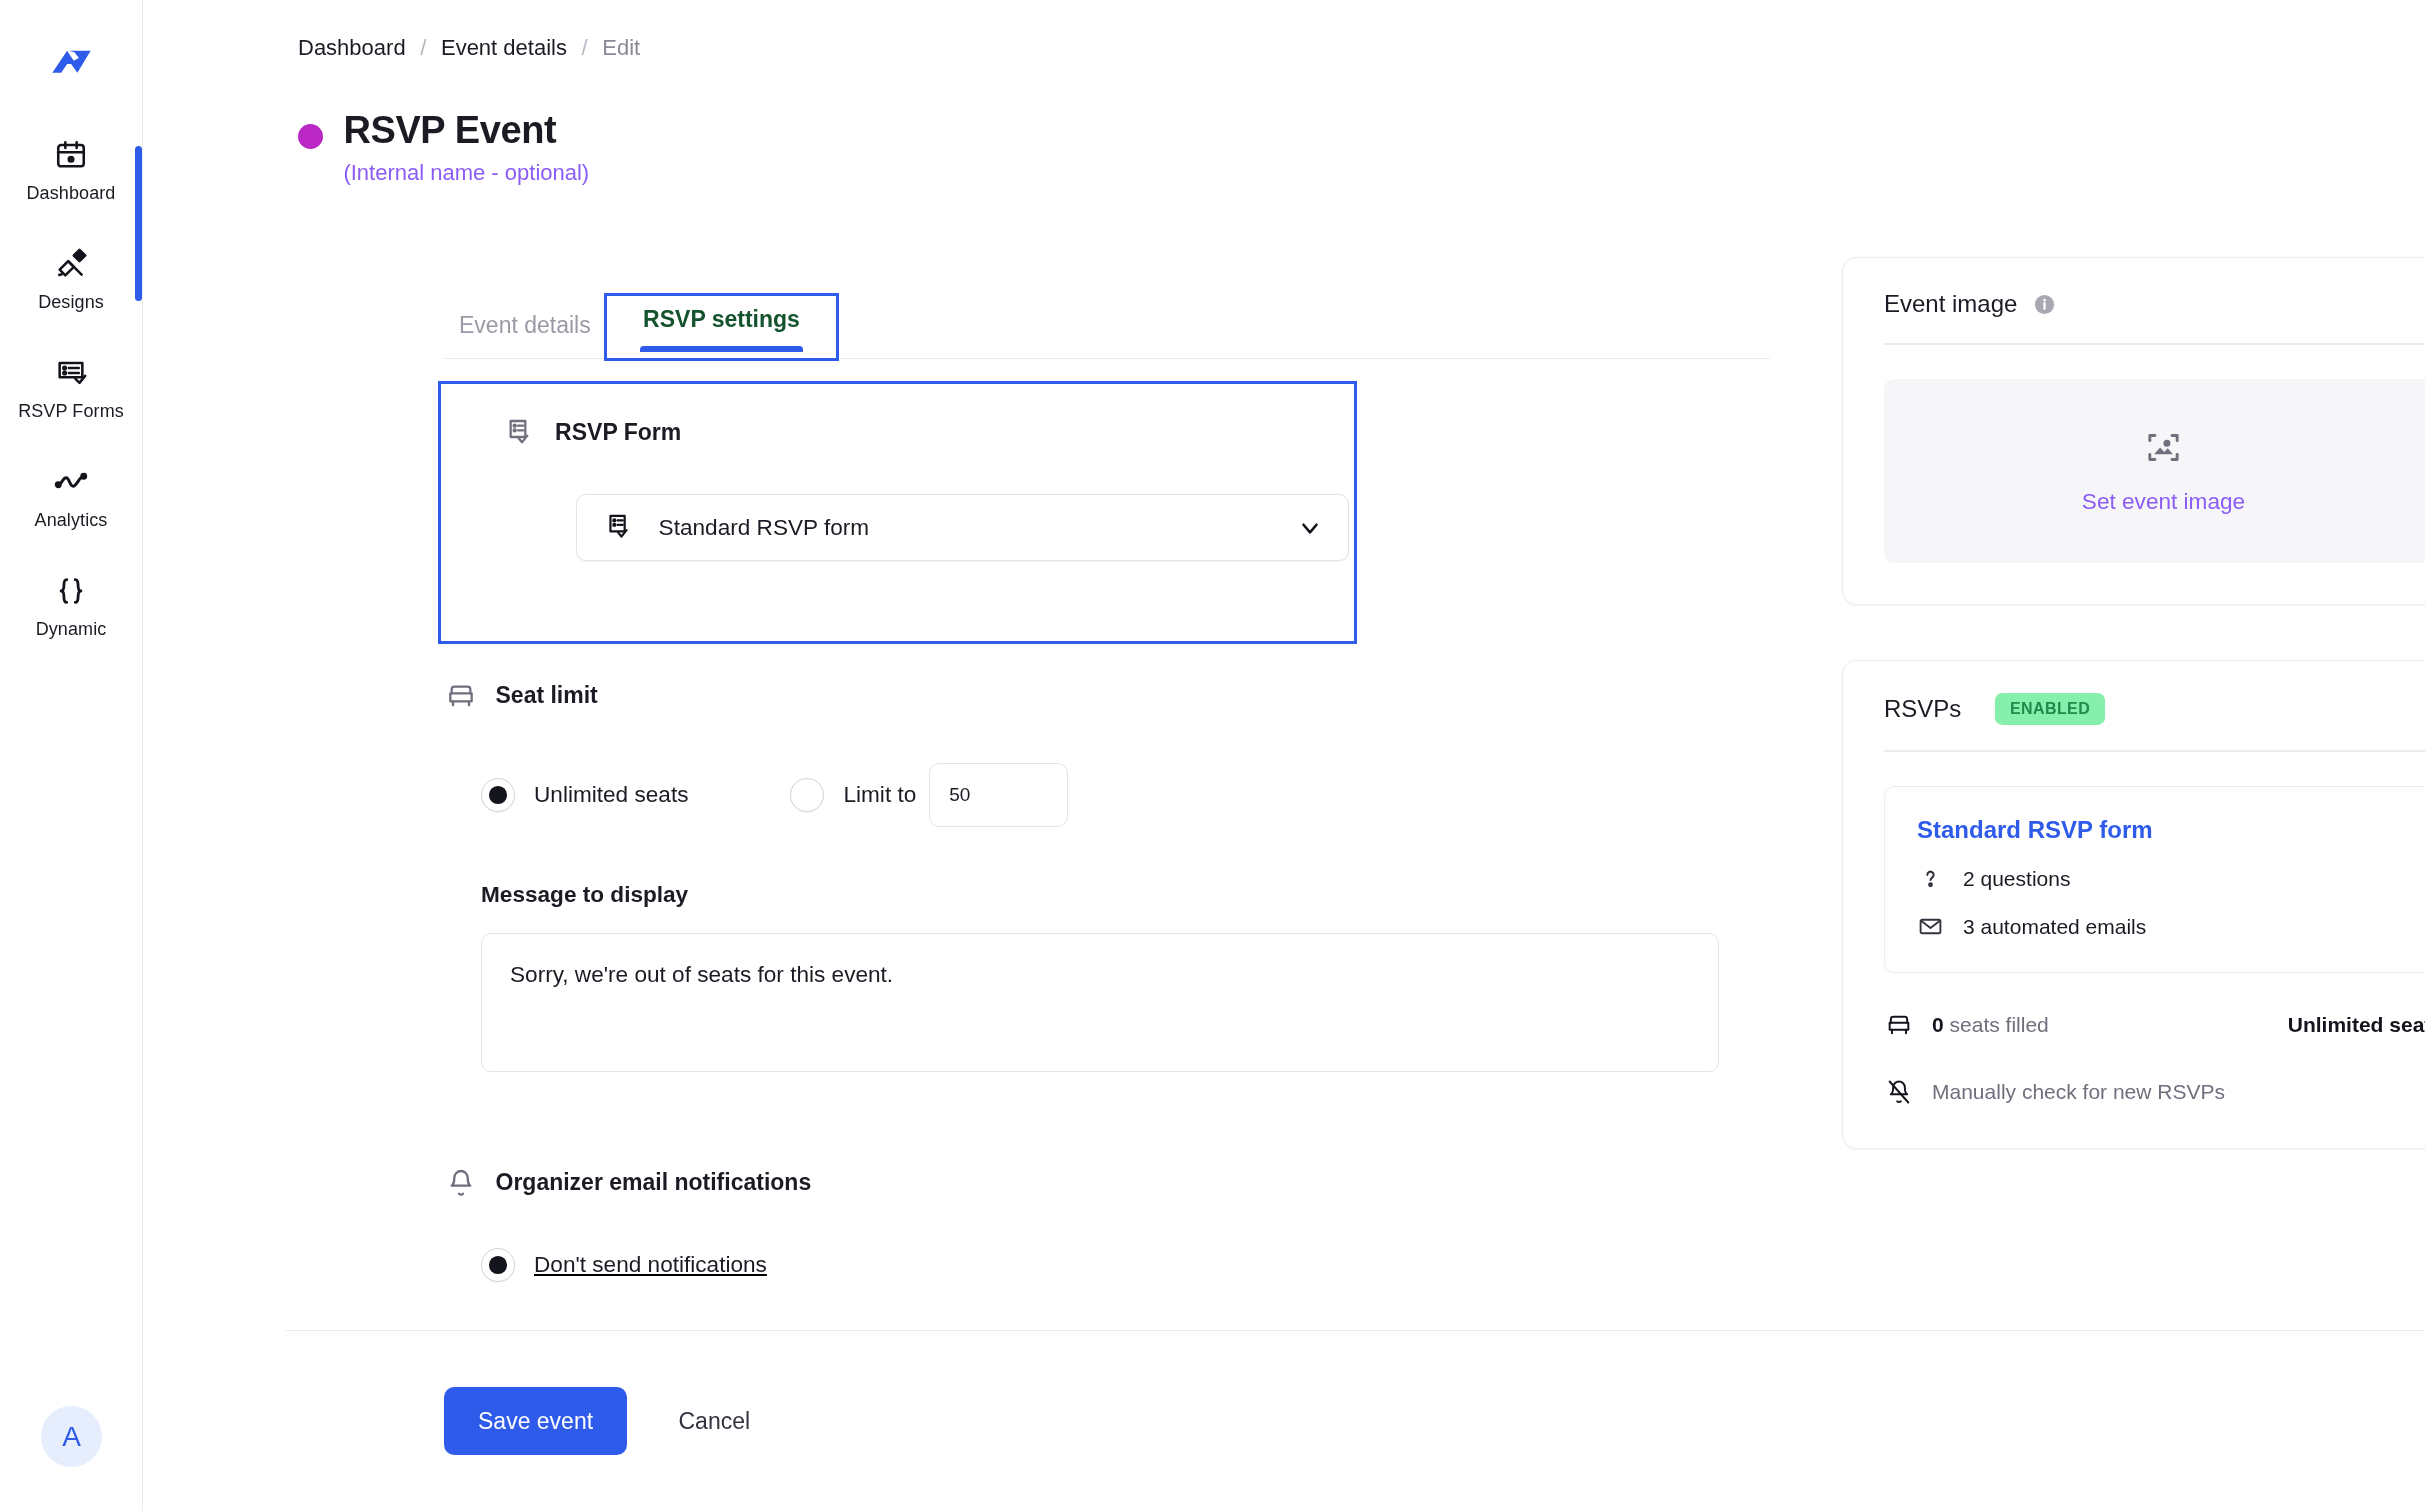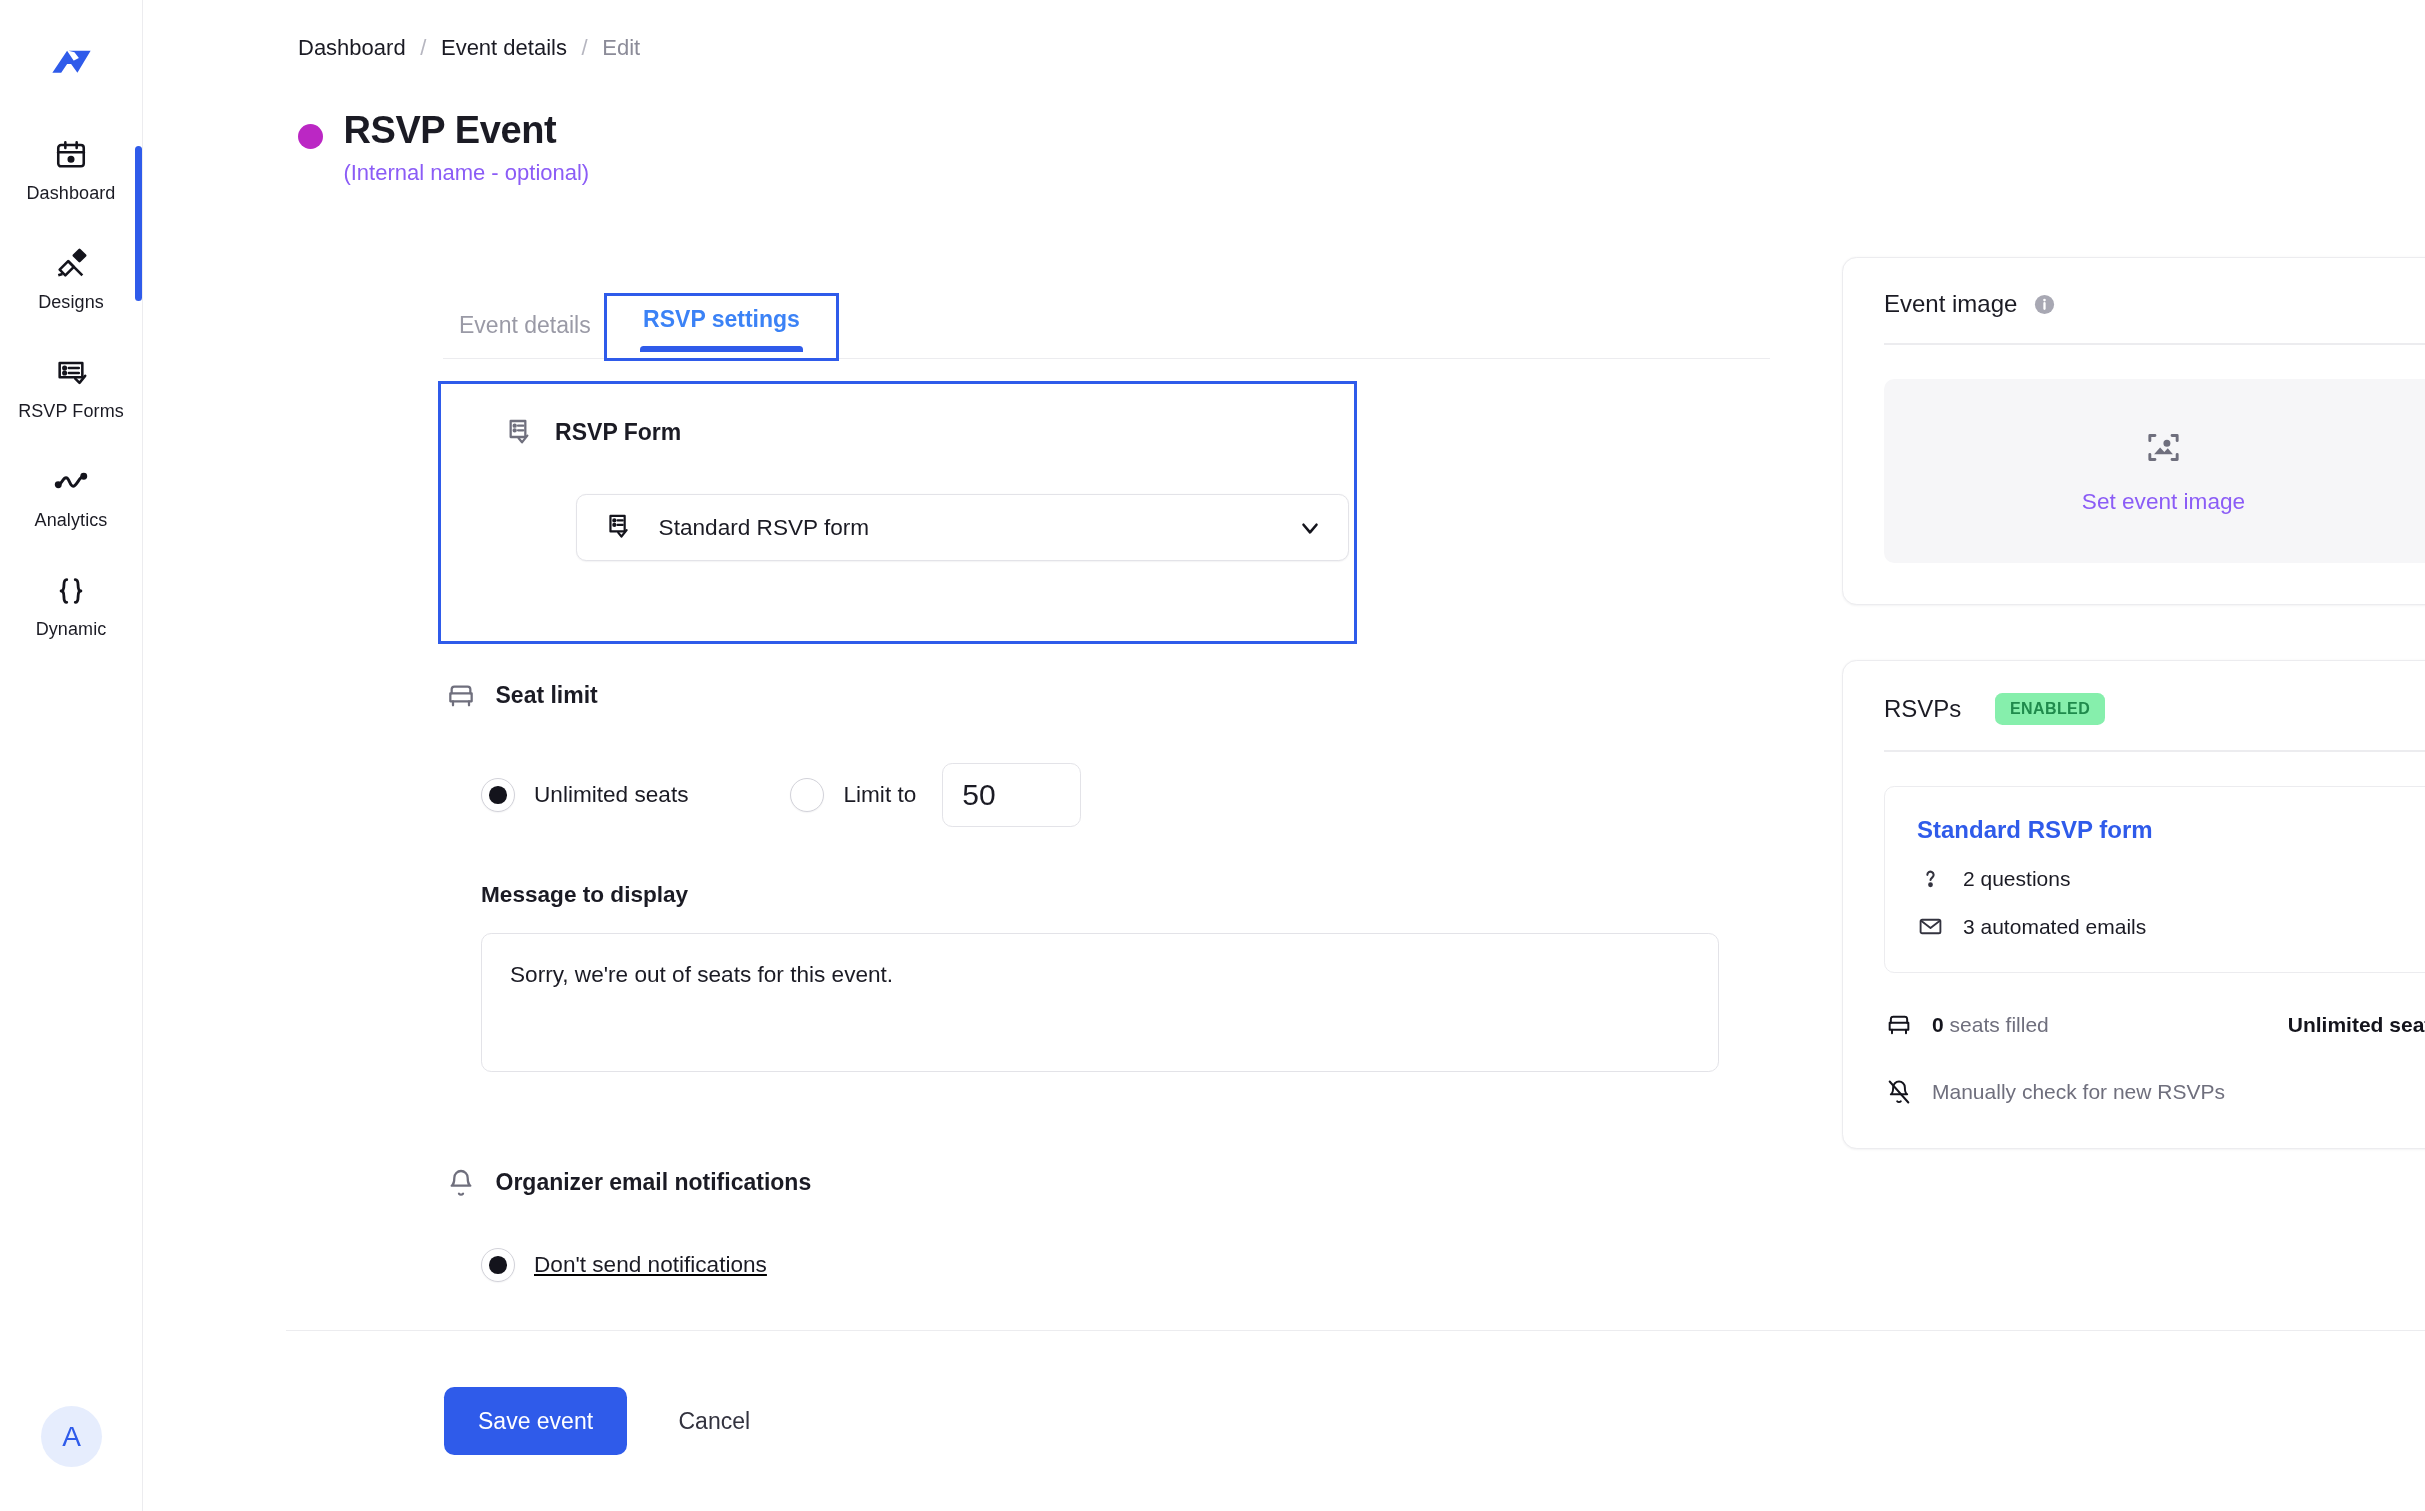--- a/index.html
+++ b/index.html
@@ -68,21 +68,21 @@
     width: 1327px; height: 88px;
     border-bottom: 1.5px solid #ececef;
     display: flex; align-items: flex-end; gap: 0;
   }
   .tab {
     font-size: 23px; font-weight: 500; color: #9a9aa6;
     padding: 0 16px 19px 16px; cursor: pointer; position: relative;
   }
   .tab-wrap { position: relative; }
   .tab-wrap.focused { outline: 3.6px solid #2f5bea; outline-offset: 0px; padding: 10.2px 20.4px 5.8px 20.4px; }
-  .tab.active { color: #3b82f6; font-weight: 700; }
+  .tab.active { color: #14532d; font-weight: 700; }
   .tab.active::after {
     content: ""; position: absolute; left: 13px; right: 13px; bottom: 0;
     height: 6.6px; background: #2f5bea; border-radius: 3.6px 3.6px 0 0;
   }
 
   
   .rsvp-form-block {
     position: absolute; left: 295px; top: 381px;
     width: 919px; height: 263px;
     border: 3.6px solid #2f5bea; background: #fff; padding-left: 47px;
@@ -109,23 +109,23 @@
     width: 34px; height: 34px; border-radius: 50%;
     border: 1.5px solid #d3d3da; background: #fff;
     display: flex; align-items: center; justify-content: center;
     flex: 0 0 34px; cursor: pointer;
     box-shadow: 0 0.7px 1.5px rgba(16,24,40,.06);
   }
   .radio .dot { width: 17.5px; height: 17.5px; border-radius: 50%; background: #14141c; }
   .radio-label { font-size: 22.6px; color: #1b1b24; margin-left: 19px; }
   .radio-gap { width: 102px; }
   .seat-input {
-    margin-left: 26px; width: 139px; height: 64px;
+    margin-left: 13px; width: 139px; height: 64px;
     border: 1.5px solid #e3e3e8; border-radius: 10.2px; background: #fff;
-    font-size: 30px; color: #1b1b24; padding: 0 19px;
+    font-size: 19px; color: #1b1b24; padding: 0 19px;
     font-family: "Liberation Sans", sans-serif;
   }
   .field-label { font-size: 22.6px; font-weight: 700; color: #1b1b24; margin-top: 55px; margin-left: 38px; }
   .message-box {
     margin-top: 25px; margin-left: 38px;
     width: 1238px; height: 139px;
     border: 1.5px solid #e3e3e8; border-radius: 10.2px; background: #fff;
     padding: 25px 28px; font-size: 22.6px; color: #1b1b24; resize: none;
     font-family: "Liberation Sans", sans-serif; line-height: 1.4;
   }

